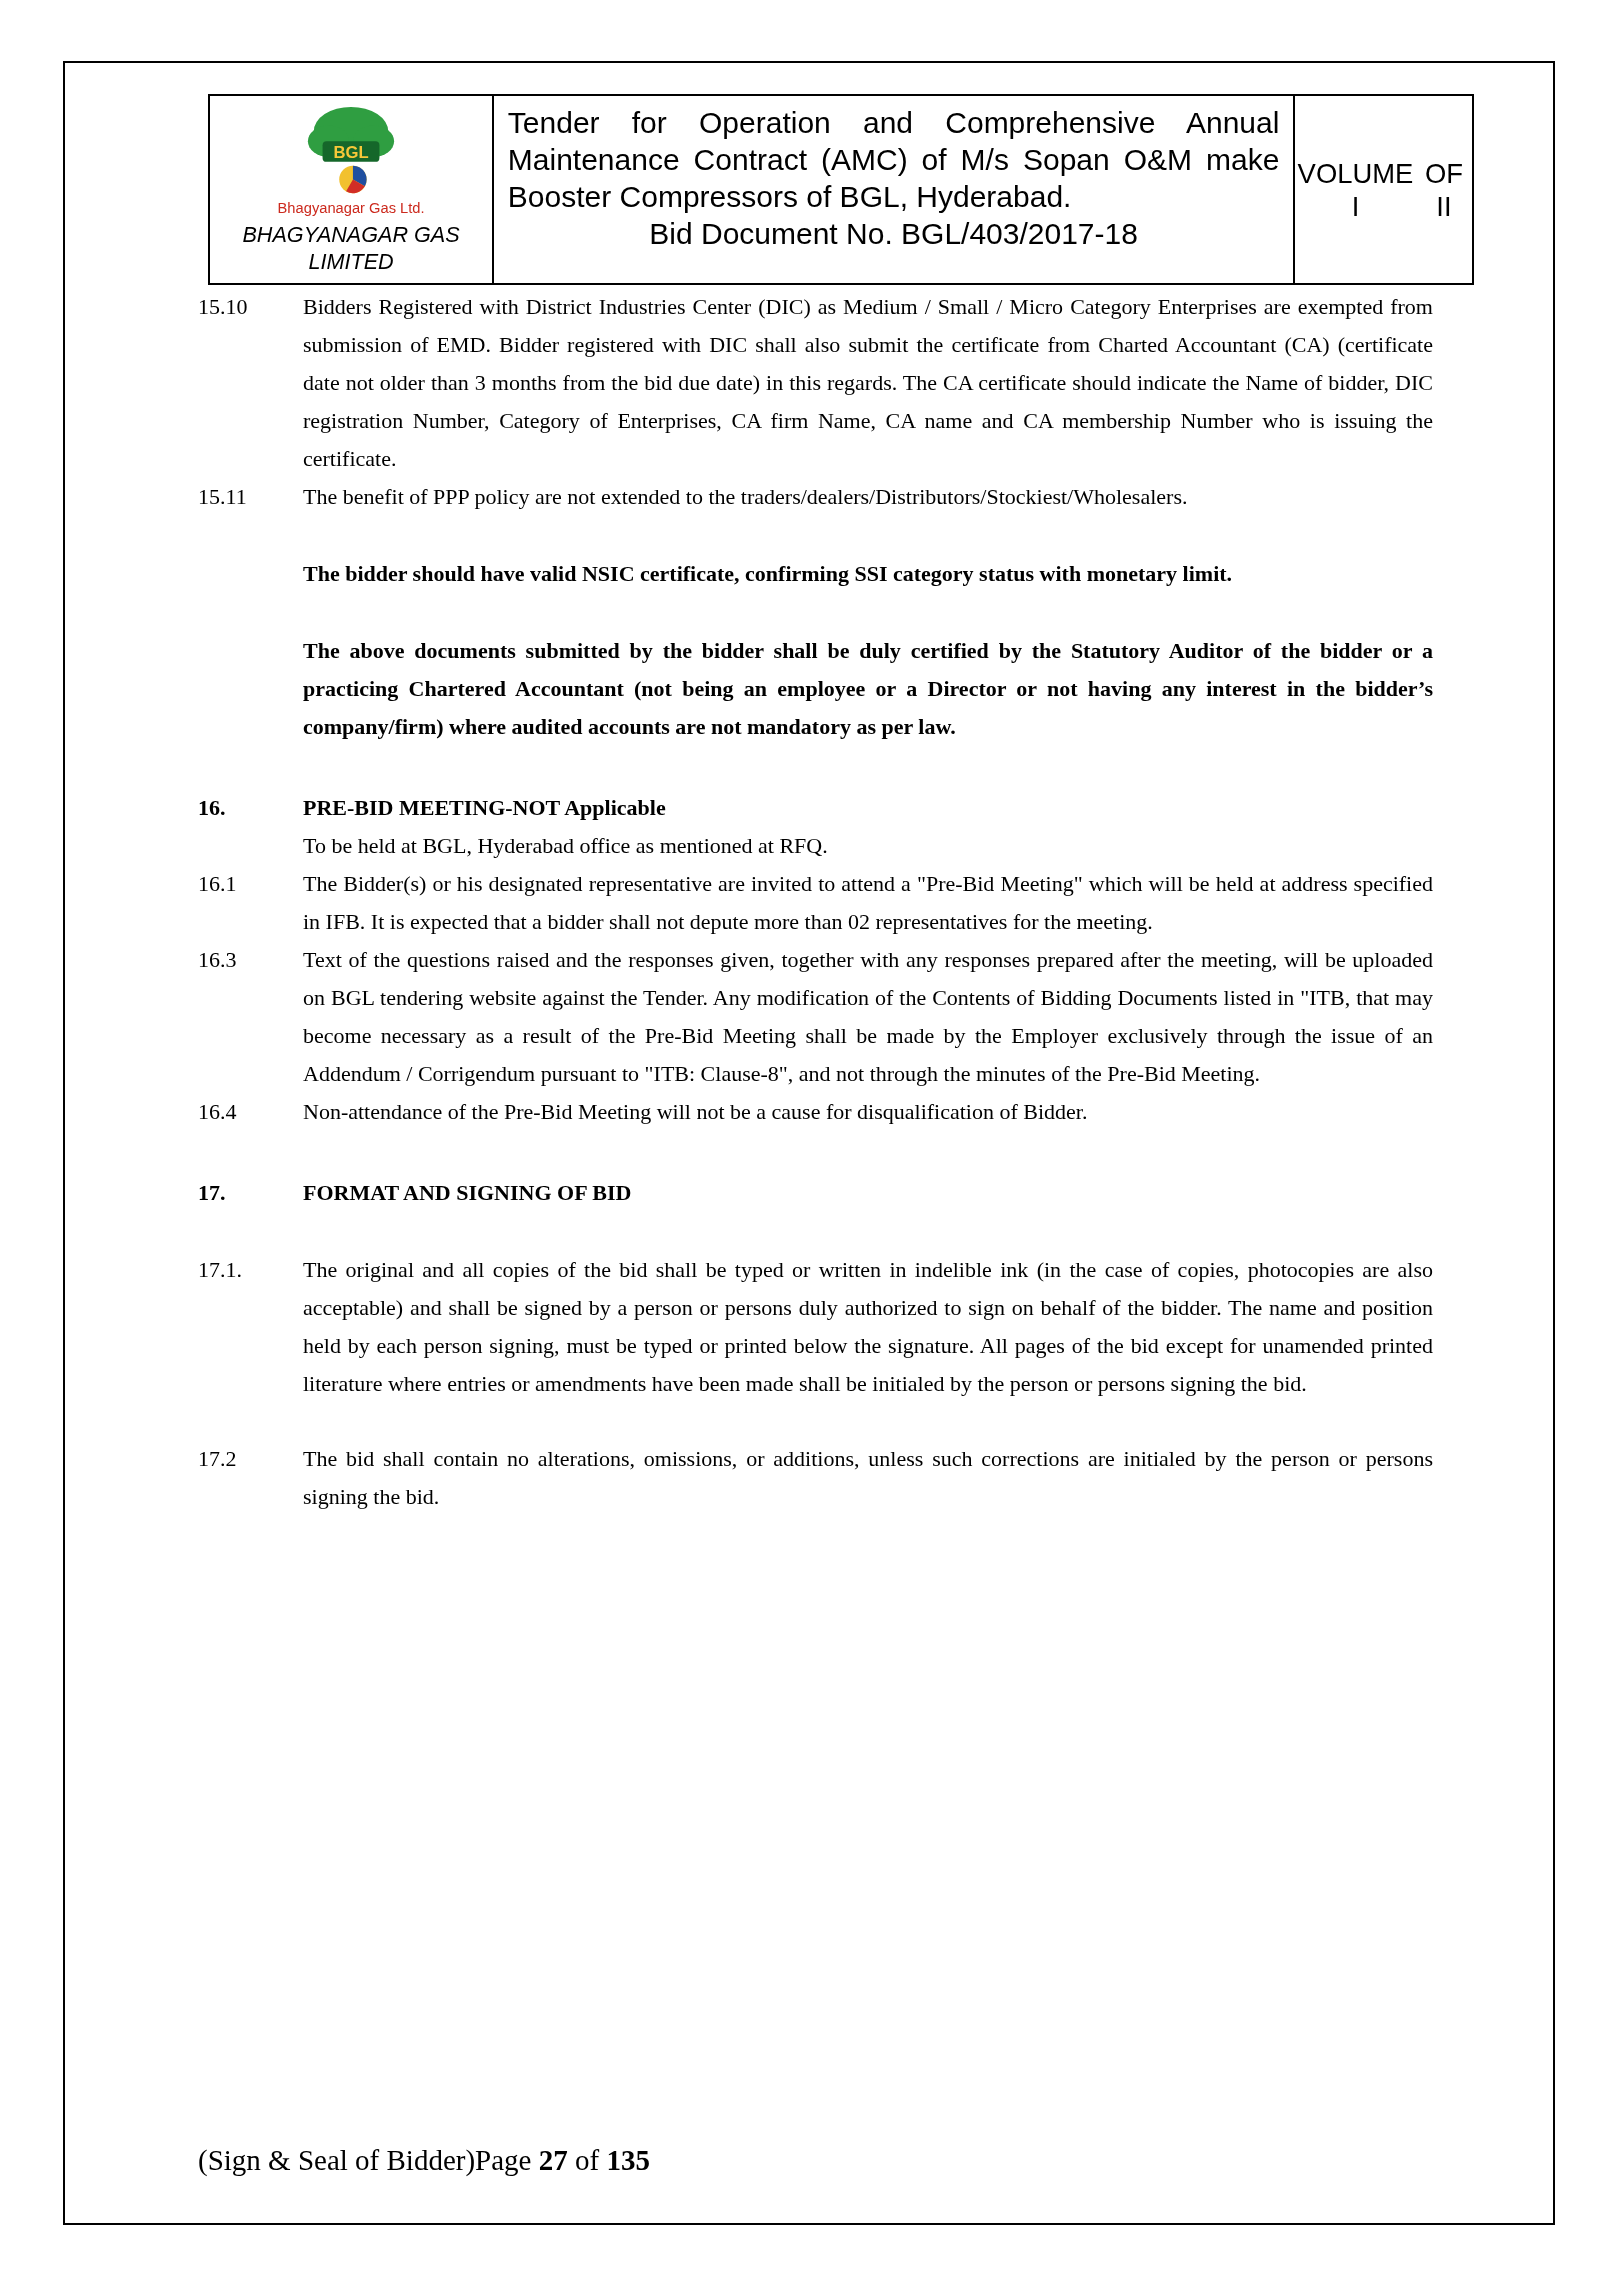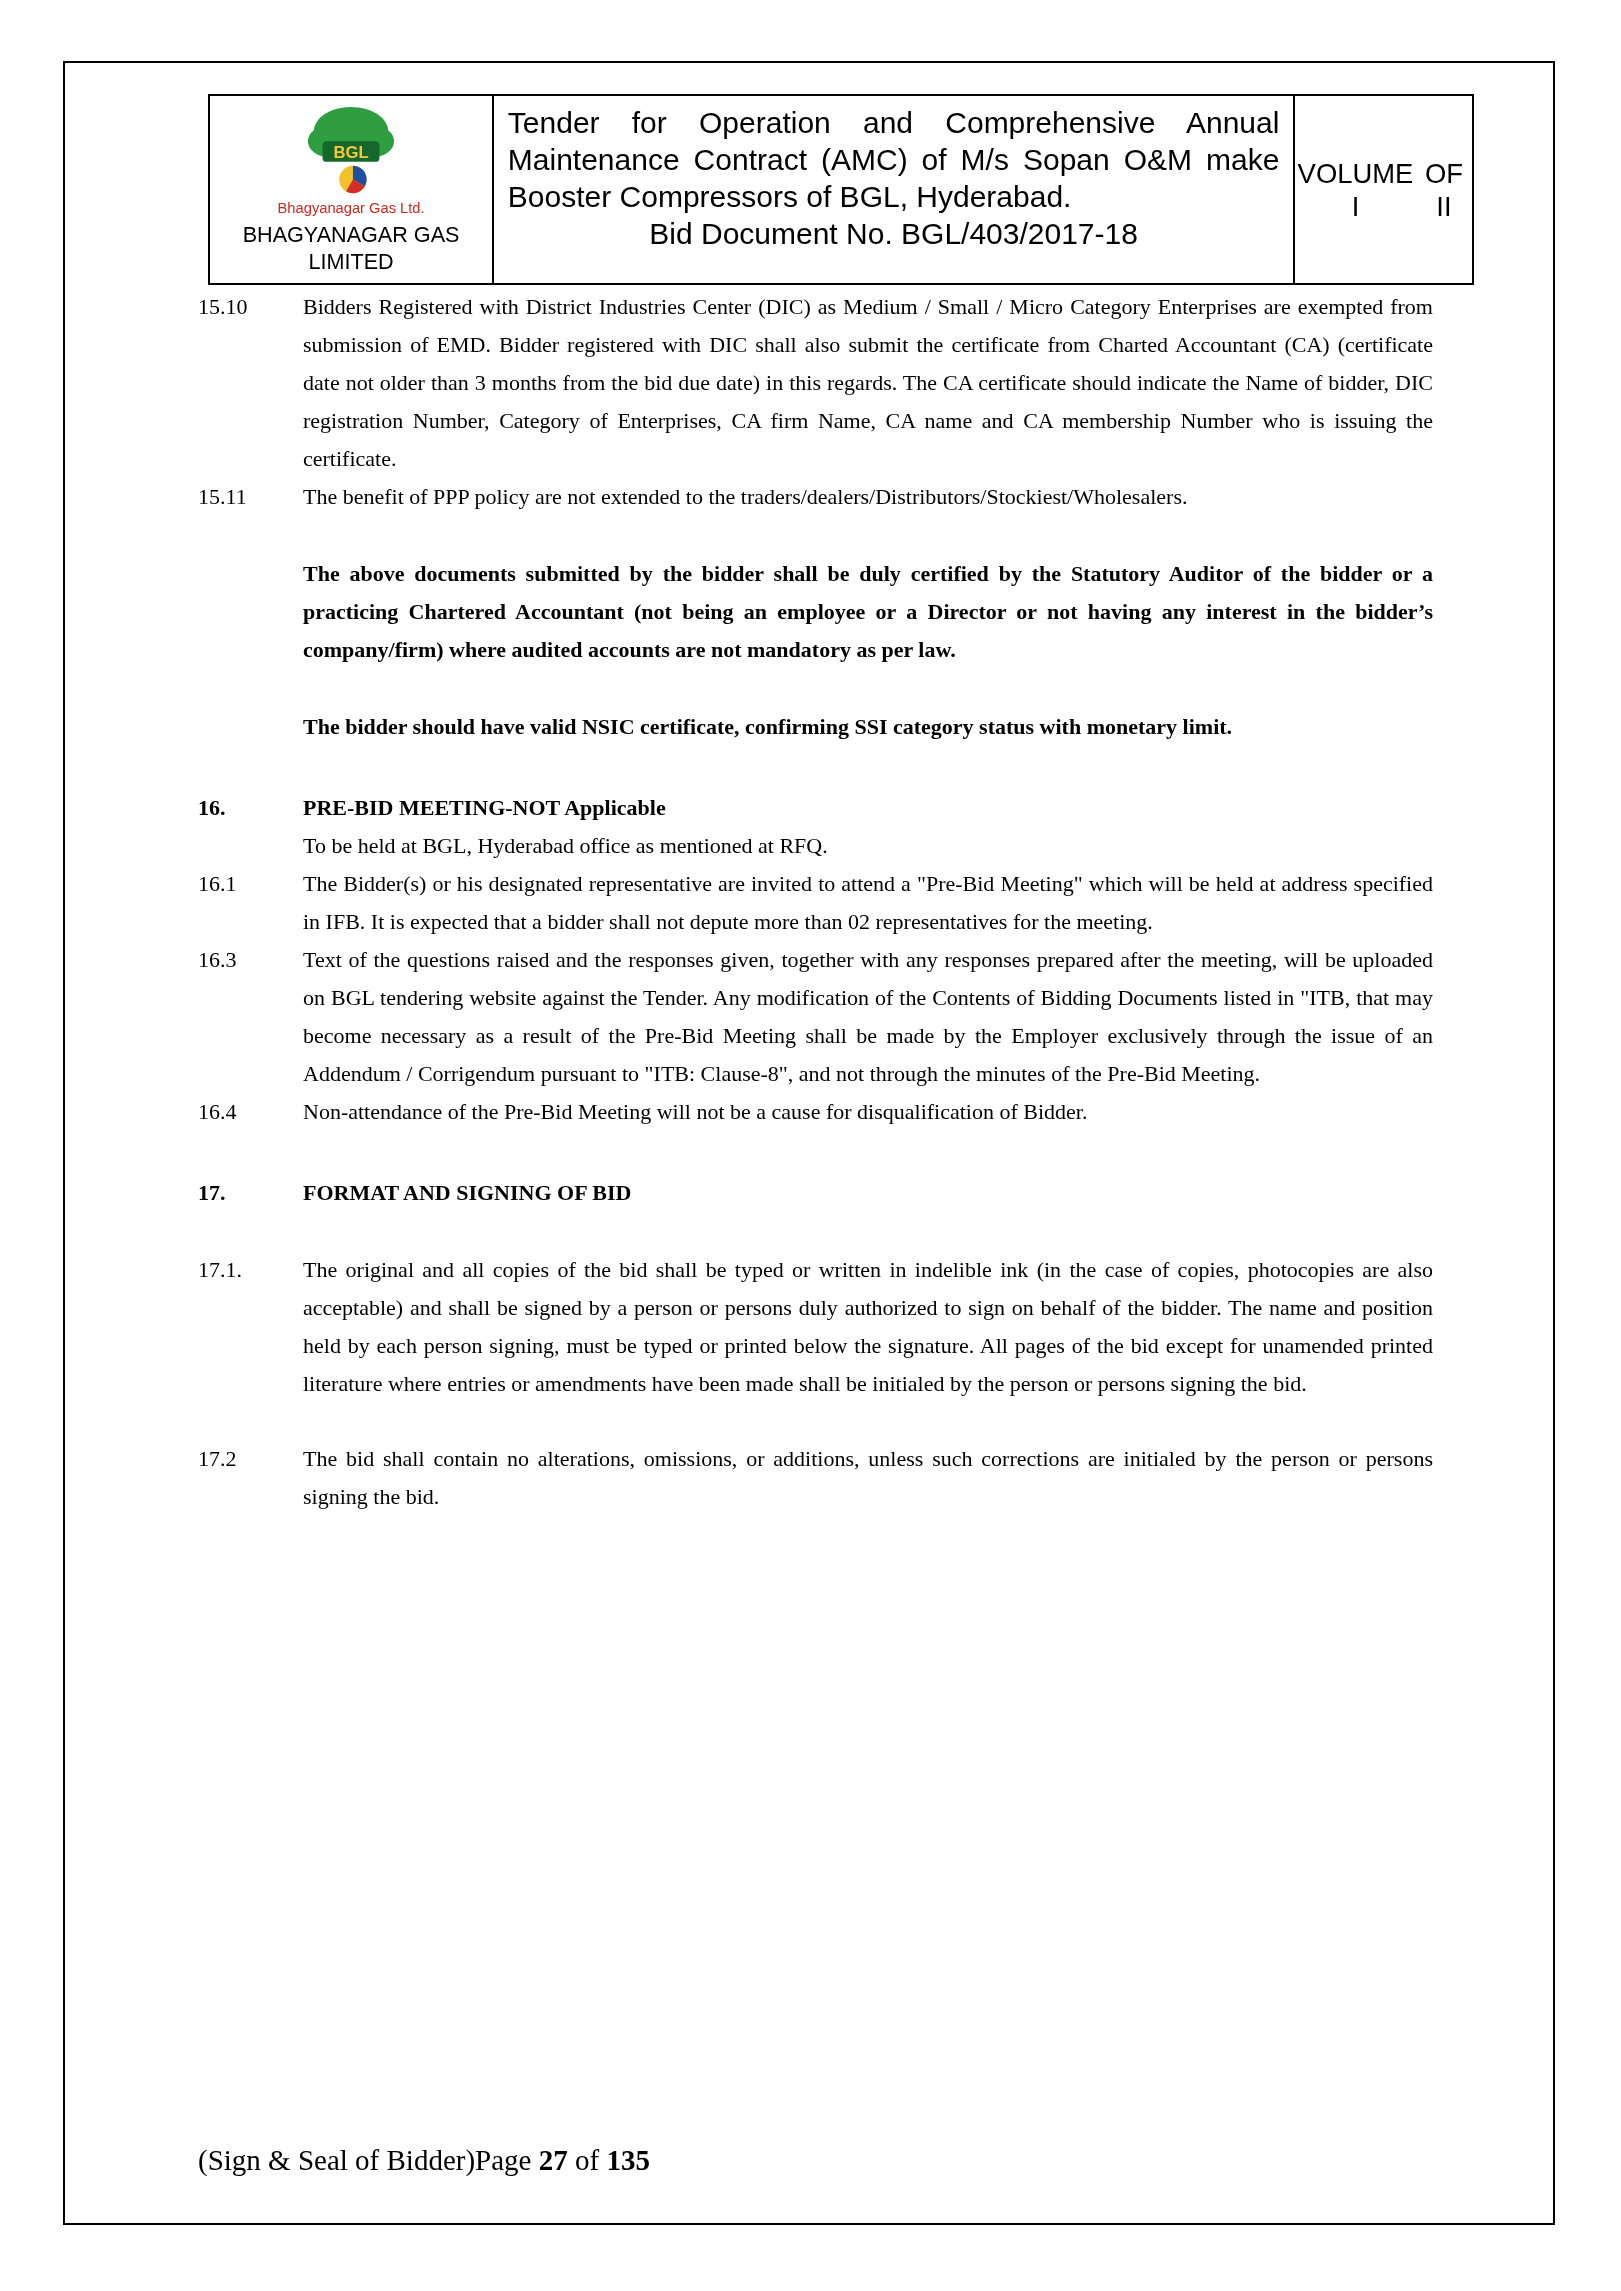--- a/index.html
+++ b/index.html
@@ -22,21 +22,21 @@
   .logo-cell {
     width:292px; display:flex; flex-direction:column; align-items:center;
     padding:7.8px 3.9px 7.8px;
   }
   .logo-sub {
     color:#cc2a1e; font-size:14.7px; line-height:16.7px;
     font-family:"Liberation Sans", sans-serif; margin-top:-2px;
   }
   .org-name {
     font-family:"Liberation Sans", sans-serif; font-size:21.6px;
-    line-height:26.5px; text-align:center; margin-top:5.9px;
+    line-height:26.5px; text-align:center; margin-top:5.9px;font-style:italic;
   }
   .title-cell {
     width:823px; padding:7.8px 13.7px 5.9px;
     font-family:Liberation Sans, sans-serif; font-size:30px; line-height:37px;
   }
   .title-main { text-align:justify; }
   .title-doc  { text-align:center; }
   .volume-cell {
     width:182px; display:flex; justify-content:flex-end;
     align-items:center; font-family:"Liberation Sans", sans-serif;
@@ -102,26 +102,26 @@
       <div class="ptext">Bidders Registered with District Industries Center (DIC) as Medium / Small / Micro Category Enterprises are exempted from submission of EMD. Bidder registered with DIC shall also submit the certificate from Charted Accountant (CA) (certificate date not older than 3 months from the bid due date) in this regards. The CA certificate should indicate the Name of bidder, DIC registration Number, Category of Enterprises, CA firm Name, CA name and CA membership Number who is issuing the certificate.</div>
     </div>
 
     <div class="para">
       <span class="pnum">15.11</span>
       <div class="ptext">The benefit of PPP policy are not extended to the traders/dealers/Distributors/Stockiest/Wholesalers.</div>
     </div>
 
     <div class="para bold gap-md">
       <span class="pnum"></span>
-      <div class="ptext">The above documents submitted by the bidder shall be duly certified by the Statutory Auditor of the bidder or a practicing Chartered Accountant (not being an employee or a Director or not having any interest in the bidder’s company/firm) where audited accounts are not mandatory as per law.</div>
+      <div class="ptext">The bidder should have valid NSIC certificate, confirming SSI category status with monetary limit.</div>
     </div>
 
     <div class="para bold gap-md">
       <span class="pnum"></span>
-      <div class="ptext">The bidder should have valid NSIC certificate, confirming SSI category status with monetary limit.</div>
+      <div class="ptext">The above documents submitted by the bidder shall be duly certified by the Statutory Auditor of the bidder or a practicing Chartered Accountant (not being an employee or a Director or not having any interest in the bidder’s company/firm) where audited accounts are not mandatory as per law.</div>
     </div>
 
     <div class="para heading gap-lg">
       <span class="pnum">16.</span>
       <div class="ptext">PRE-BID MEETING-NOT Applicable</div>
     </div>
 
     <div class="para">
       <span class="pnum"></span>
       <div class="ptext">To be held at BGL, Hyderabad office as mentioned at RFQ.</div>

